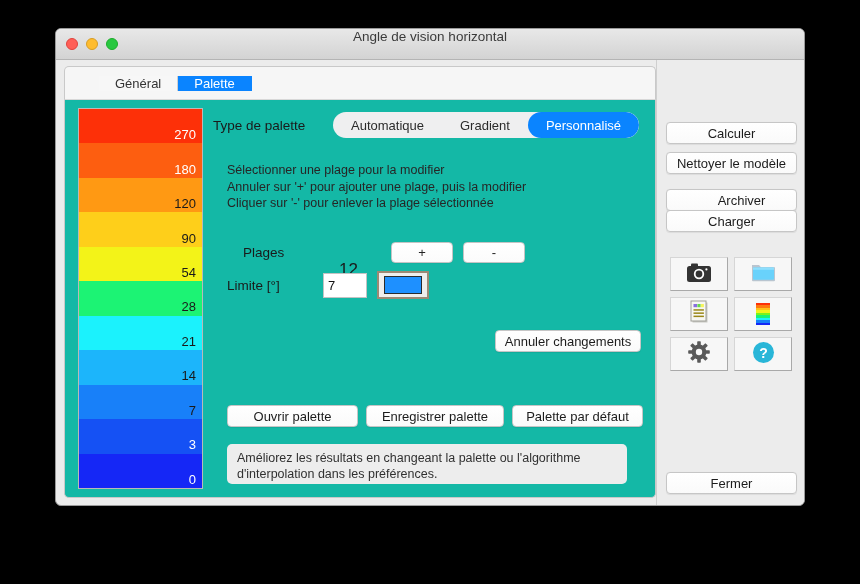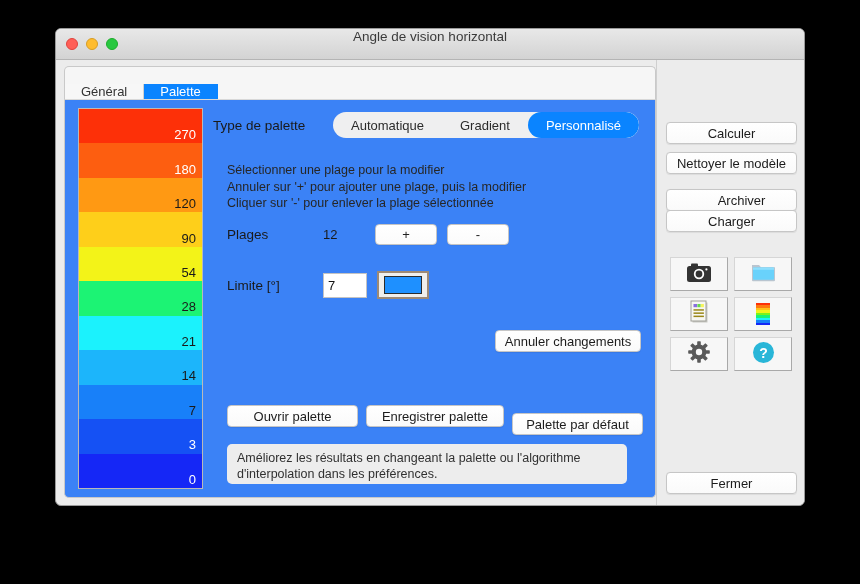--- a/index.html
+++ b/index.html
@@ -49,38 +49,39 @@
     width: 592px; height: 432px;
   }
   .tabbar {
     position: relative;
     height: 33px;
     border: 1px solid #c9c9c9;
     border-bottom: none;
     border-radius: 5px 5px 0 0;
     background: #f6f6f6;
     display: flex;
-    align-items: flex-end;
+    align-items: center;
     overflow: hidden;
+    padding-left: 34px;
   }
   .tab {
     min-width: 72px;
     padding: 0 16px;
     display: flex; align-items: center; justify-content: center;
     font-size: 13px; color: #333;
     background: #f7f7f7;
     border-right: 1px solid #d0d0d0;
     cursor: default;
   }
   .tab.active { background: #0a84ff; color: #fff; border-right-color: #0a84ff; }
 
   .tab-content {
     position: relative;
     height: 399px;
-    background: #3b82f6;
+    background: #14b8a6;
     border: 1px solid #c9c9c9;
     border-top: 1px solid #d8d8d8;
     border-radius: 0 0 5px 5px;
   }
 
   
   .palette-strip {
     position: absolute;
     left: 13px; top: 8px;
     width: 125px; height: 381px;
@@ -124,25 +125,25 @@
   }
   .seg-item.active { background: #0a84ff; color: #fff; font-weight: 500; }
 
   .hints {
     position: absolute; left: 14px; top: 62px;
     font-size: 12.5px; color: #262626;
     line-height: 16.5px;
   }
 
   .row-plages {
-    position: absolute; left: 0; top: 124px;
+    position: absolute; left: 16px; top: 124px;
     display: flex; align-items: center;
   }
   .label-plages { font-size: 13.5px; color: #1a1a1a; width: 110px; padding-left: 14px;}
-  .plages-count { font-size: 13px; color: #1a1a1a; width: 52px; }
+  .plages-count { font-size: 17px; color: #1a1a1a; width: 52px; margin-top: 36px; }
   .mini-btn {
     width: 62px; height: 21px;
     border: 1px solid #c4c4c4;
     border-radius: 4px;
     background: linear-gradient(#ffffff, #fbfbfb);
     font-size: 13px; color: #222;
     display: flex; align-items: center; justify-content: center;
     cursor: default;
     box-shadow: 0 .5px .5px rgba(0,0,0,.06);
   }
@@ -191,21 +192,21 @@
     width: 146px; height: 22px;
   }
 
   .bottom-btn-row {
     position: absolute; left: 14px; right: 12px; top: 305px;
     display: flex; gap: 8px;
   }
   .bottom-btn-row .btn { height: 22px; }
   .bb1 { width: 136px; }
   .bb2 { width: 143px; }
-  .bb3 { width: 136px; margin-top: 8px; }
+  .bb3 { width: 136px; }
 
   .info-box {
     position: absolute; left: 14px; top: 344px;
     width: 400px; height: 40px;
     background: #ededed;
     border-radius: 5px;
     padding: 6px 10px;
     font-size: 12.5px; color: #303030;
     line-height: 16px;
   }

